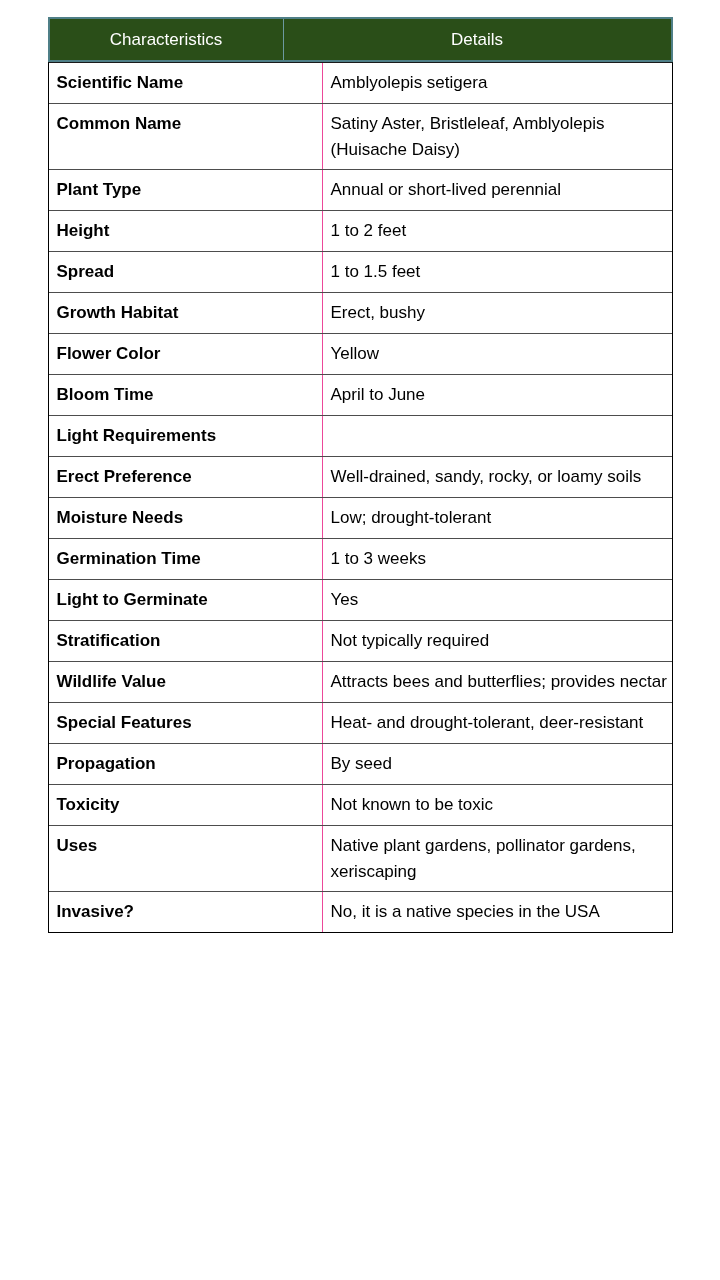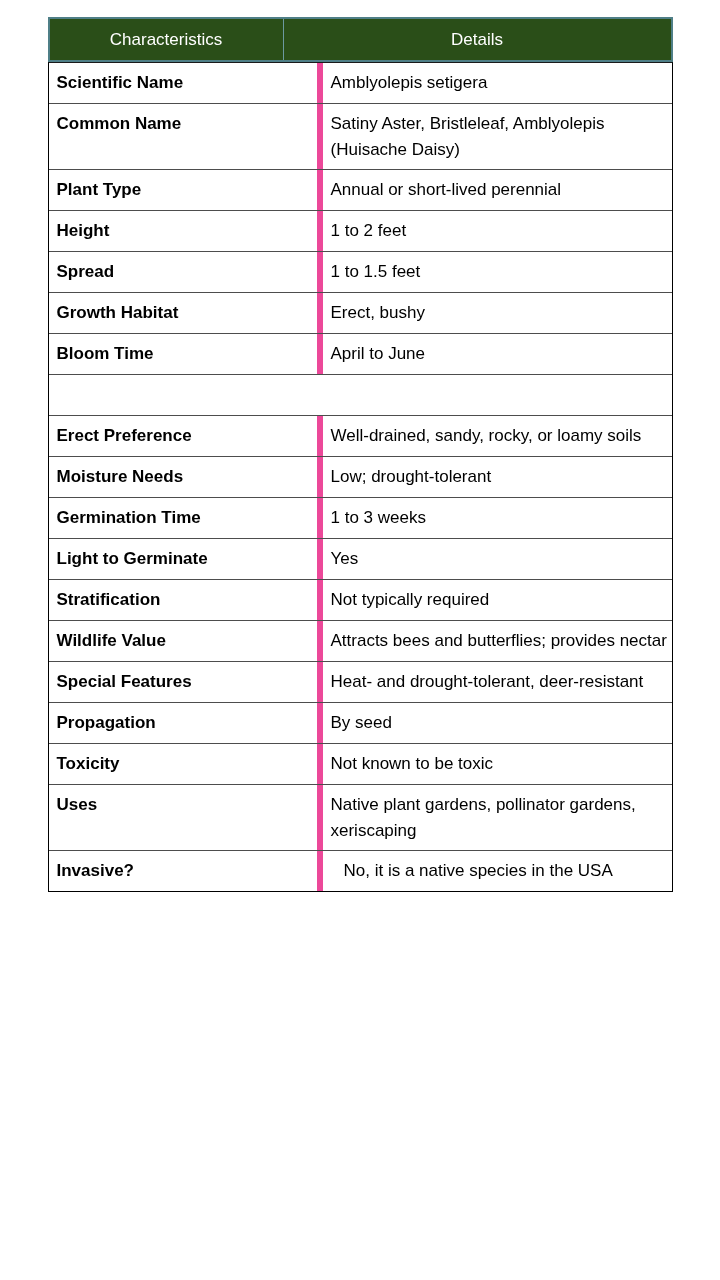--- a/index.html
+++ b/index.html
@@ -35,30 +35,30 @@
   .th-2 { flex: 1; }
   .tbody {
     border: 1px solid #000000;
     border-top: 1px solid #1a1a1a;
   }
   .trow {
     display: flex;
     min-height: 40px;
     border-bottom: 1px solid #4d4d4d;
   }
-  .trow:last-child { border-bottom: none; gap: 13px; }
+  .trow:last-child { border-bottom: none; }
   .td {
     box-sizing: border-box;
     padding: 7px 4px 6px 8px;
     font-size: 17px;
     line-height: 26px;
   }
   .td-label {
     width: 274px;
-    border-right: 6px solid #ec4899;
+    border-right: 1px solid #ec4899;
     font-weight: bold;
   }
   .td-value { flex: 1; }
 </style>
 </head>
 <body>
 
 <div class="tbl">
   <div class="thead" style="background: rgb(42, 78, 24); border-color: rgb(79, 127, 135); color: rgb(255, 255, 255);">
     <div class="th th-1">Characteristics</div>
@@ -83,24 +83,29 @@
       </div>
       <div class="trow">
         <div class="td td-label">Spread</div>
         <div class="td td-value">1 to 1.5 feet</div>
       </div>
       <div class="trow">
         <div class="td td-label">Growth Habitat</div>
         <div class="td td-value">Erect, bushy</div>
       </div>
       <div class="trow">
+        <div class="td td-label">Flower Color</div>
+        <div class="td td-value">Yellow</div>
+      </div>
+      <div class="trow">
         <div class="td td-label">Bloom Time</div>
         <div class="td td-value">April to June</div>
       </div>
       <div class="trow">
+        <div class="td td-label">Light Requirements</div>
       </div>
       <div class="trow">
         <div class="td td-label">Erect Preference</div>
         <div class="td td-value">Well-drained, sandy, rocky, or loamy soils</div>
       </div>
       <div class="trow">
         <div class="td td-label">Moisture Needs</div>
         <div class="td td-value">Low; drought-tolerant</div>
       </div>
       <div class="trow">

